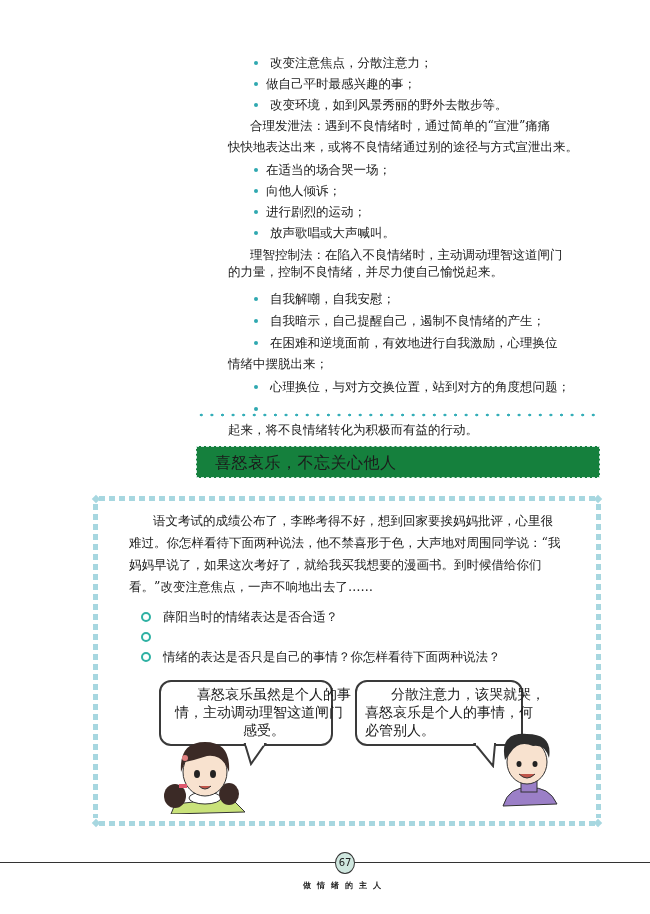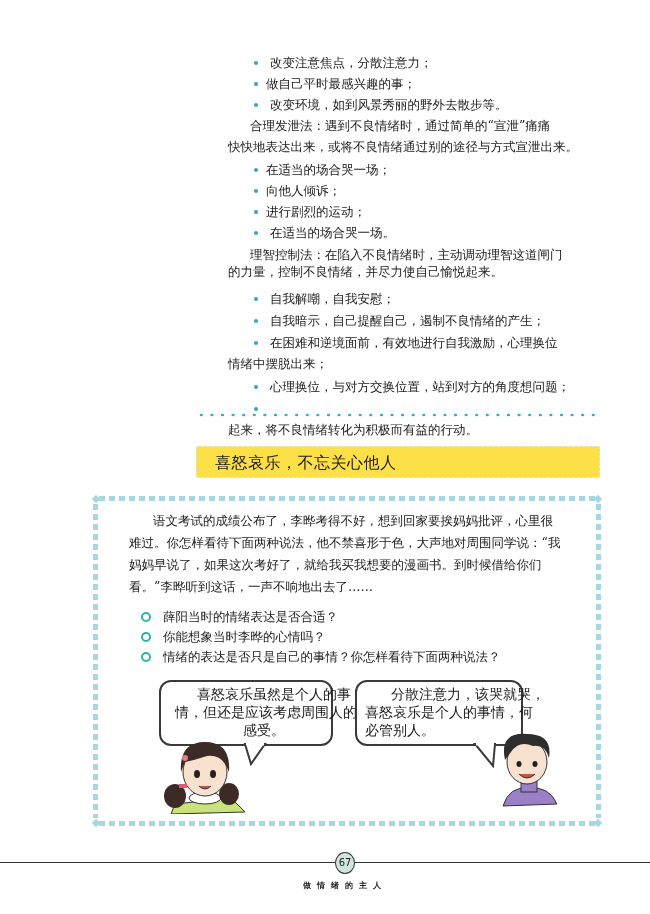--- a/index.html
+++ b/index.html
@@ -15,21 +15,21 @@
     position: absolute; left: 22px; top: 7px; width: 4px; height: 4px;
     background: #2fa8b0; border-radius: 50%;
   }
   .section-divider {
     position: absolute; left: 196px; top: 413px; width: 406px; height: 4px;
     background-image: radial-gradient(circle, #34aeb8 1.3px, transparent 1.6px);
     background-size: 10.6px 4px; background-repeat: repeat-x;
   }
   .section-banner {
     position: absolute; left: 196px; top: 446px; width: 404px; height: 32px;
-    background: #fde047;
+    background: #15803d;
     border: 1px dashed #d8ebe5;
     box-sizing: border-box;
   }
   .section-title {
     position: absolute; left: 18px; top: 6px;
     font-family: "DejaVu Sans", "Liberation Sans", sans-serif;
     font-size: 16px; color: #1b1b1b; letter-spacing: 0.5px;
   }
   .story-box {
     position: absolute; left: 93px; top: 496px; width: 508px; height: 330px;
@@ -84,21 +84,21 @@
 
 <div class="upper">
   <div class="line bullet-line" style="top:0px"><span class="dot-bullet"></span><span>改变注意焦点，分散注意力；</span></div>
   <div class="line bullet-line" style="top:21px;padding-left:34px"><span class="dot-bullet"></span><span>做自己平时最感兴趣的事；</span></div>
   <div class="line bullet-line" style="top:42px"><span class="dot-bullet"></span><span>改变环境，如到风景秀丽的野外去散步等。</span></div>
   <div class="line" style="top:63px;left:18px">合理发泄法：遇到不良情绪时，通过简单的“宣泄”痛痛</div>
   <div class="line" style="top:84px;left:-4px">快快地表达出来，或将不良情绪通过别的途径与方式宣泄出来。</div>
   <div class="line bullet-line" style="top:107px;padding-left:34px"><span class="dot-bullet"></span><span>在适当的场合哭一场；</span></div>
   <div class="line bullet-line" style="top:128px;padding-left:34px"><span class="dot-bullet"></span><span>向他人倾诉；</span></div>
   <div class="line bullet-line" style="top:149px;padding-left:34px"><span class="dot-bullet"></span><span>进行剧烈的运动；</span></div>
-  <div class="line bullet-line" style="top:170px"><span class="dot-bullet"></span><span>在适当的场合哭一场。</span></div>
+  <div class="line bullet-line" style="top:170px"><span class="dot-bullet"></span><span>放声歌唱或大声喊叫。</span></div>
   <div class="line" style="top:192px;left:18px">理智控制法：在陷入不良情绪时，主动调动理智这道闸门</div>
   <div class="line" style="top:209px;left:-4px">的力量，控制不良情绪，并尽力使自己愉悦起来。</div>
   <div class="line bullet-line" style="top:236px"><span class="dot-bullet"></span><span>自我解嘲，自我安慰；</span></div>
   <div class="line bullet-line" style="top:258px"><span class="dot-bullet"></span><span>自我暗示，自己提醒自己，遏制不良情绪的产生；</span></div>
   <div class="line bullet-line" style="top:280px"><span class="dot-bullet"></span><span>在困难和逆境面前，有效地进行自我激励，心理换位</span></div>
   <div class="line" style="top:301px;left:-4px">情绪中摆脱出来；</div>
   <div class="line bullet-line" style="top:324px"><span class="dot-bullet"></span><span>心理换位，与对方交换位置，站到对方的角度想问题；</span></div>
   <div class="line bullet-line" style="top:346px;padding-left:42px"><span class="dot-bullet"></span></div>
   <div class="line" style="top:367px;left:-4px">起来，将不良情绪转化为积极而有益的行动。</div>
 </div>
@@ -116,32 +116,32 @@
   <div class="br"></div>
   <div class="corner c-tl"></div>
   <div class="corner c-tr"></div>
   <div class="corner c-bl"></div>
   <div class="corner c-br"></div>
 
   <div class="story">
     <div class="line" style="top:0;left:46px">语文考试的成绩公布了，李晔考得不好，想到回家要挨妈妈批评，心里很</div>
     <div class="line" style="top:22px;left:22px">难过。你怎样看待下面两种说法，他不禁喜形于色，大声地对周围同学说：“我</div>
     <div class="line" style="top:44px;left:22px">妈妈早说了，如果这次考好了，就给我买我想要的漫画书。到时候借给你们</div>
-    <div class="line" style="top:66px;left:22px">看。”李晔听到这话，一声不响地出去了……</div>
+    <div class="line" style="top:66px;left:22px">看。”改变注意焦点，一声不响地出去了……</div>
   </div>
 
   <div class="questions">
     <div class="q" style="top:0"><span class="q-icon"></span><span>薛阳当时的情绪表达是否合适？</span></div>
-    <div class="q" style="top:20px"><span class="q-icon"></span><span>你能想象当时李晔的心情吗？</span></div>
+    <div class="q" style="top:20px"><span class="q-icon"></span></div>
     <div class="q" style="top:40px"><span class="q-icon"></span><span>情绪的表达是否只是自己的事情？你怎样看待下面两种说法？</span></div>
   </div>
 
   <div class="bubble" style="left:66px;top:184px;width:174px;height:66px">
     <span class="bl-text" style="left:36px;top:4px">喜怒哀乐虽然是个人的事</span>
-    <span class="bl-text" style="left:14px;top:22px">情，但还是应该考虑周围人的</span>
+    <span class="bl-text" style="left:14px;top:22px">情，主动调动理智这道闸门</span>
     <span class="bl-text" style="left:82px;top:40px">感受。</span>
   </div>
   <svg class="tail" style="left:150px;top:246px" width="30" height="24">
     <polygon points="2,2 22,2 8,22" fill="#fff" stroke="#3a3a3a" stroke-width="2"></polygon>
     <line x1="3" y1="2" x2="21" y2="2" stroke="#fff" stroke-width="3"></line>
   </svg>
 
   <div class="bubble" style="left:262px;top:184px;width:168px;height:66px">
     <span class="bl-text" style="left:34px;top:4px">分散注意力，该哭就哭，</span>
     <span class="bl-text" style="left:8px;top:22px">喜怒哀乐是个人的事情，何</span>

